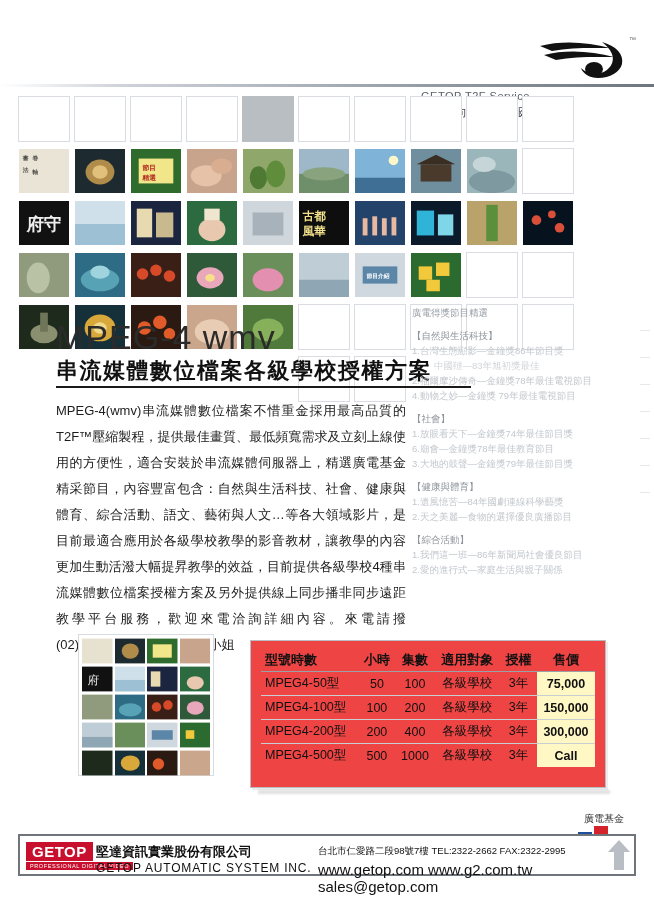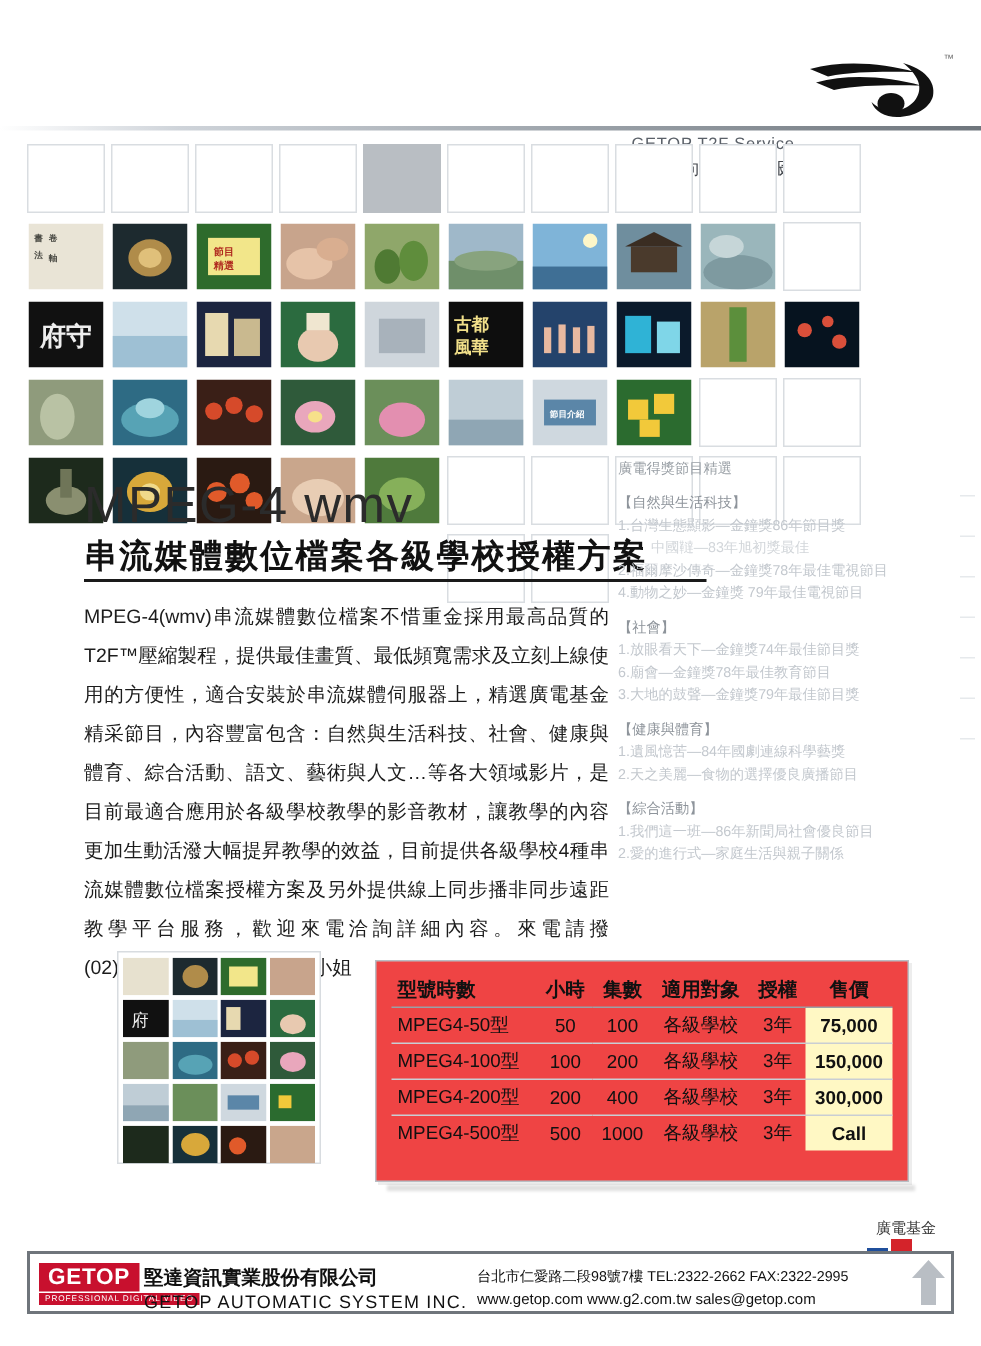--- a/index.html
+++ b/index.html
@@ -123,21 +123,21 @@
     background:#c8102e;color:#fff;font-weight:bold;font-size:15px;
     padding:1px 6px;letter-spacing:.5px;
   }
   .f-getop-sub{
     position:absolute;left:26px;top:862px;font-size:5.5px;color:#fff;
     background:#c8102e;padding:1px 4px;letter-spacing:.6px;
   }
   .f-cn{position:absolute;left:96px;top:843px;font-size:13px;color:#111;font-weight:bold;}
   .f-en{position:absolute;left:96px;top:861px;font-size:12px;color:#111;letter-spacing:.8px;}
   .f-addr{position:absolute;left:318px;top:845px;font-size:9.5px;color:#111;}
-  .f-web{position:absolute;left:318px;top:861px;font-size:10px;color:#111;}
+  .f-web{position:absolute;left:318px;top:861px;font-size:15px;color:#111;}
   .corner{
     position:absolute;right:22px;top:838px;width:26px;height:34px;
   }
 </style>
 </head>
 <body>
 
 <div class="page">
 
   <div class="header">

